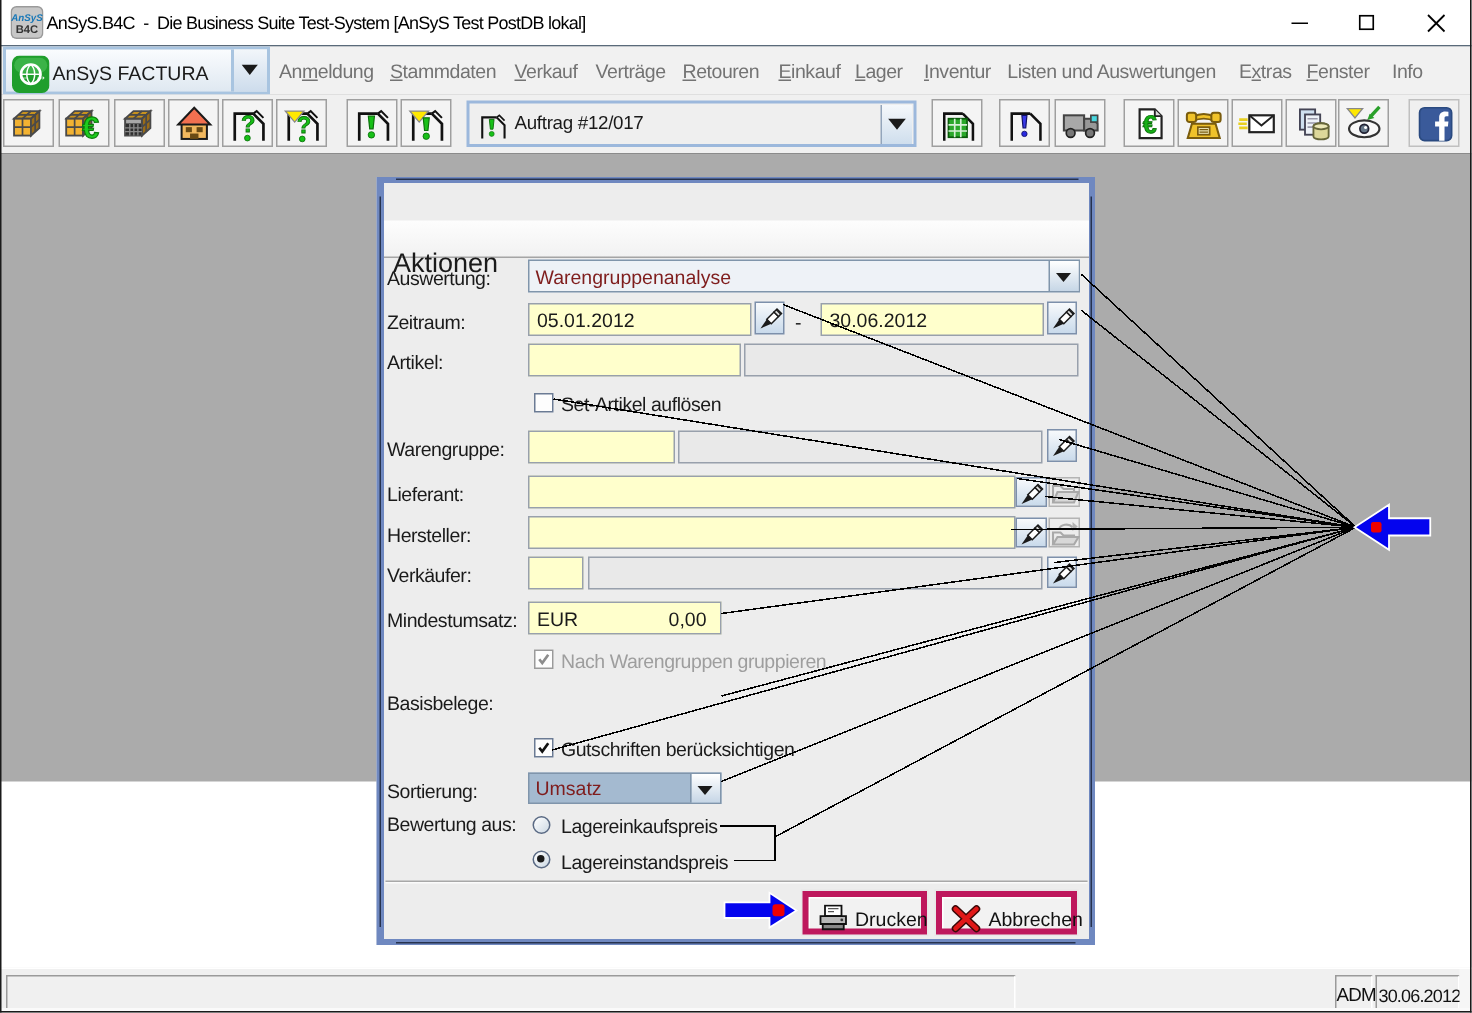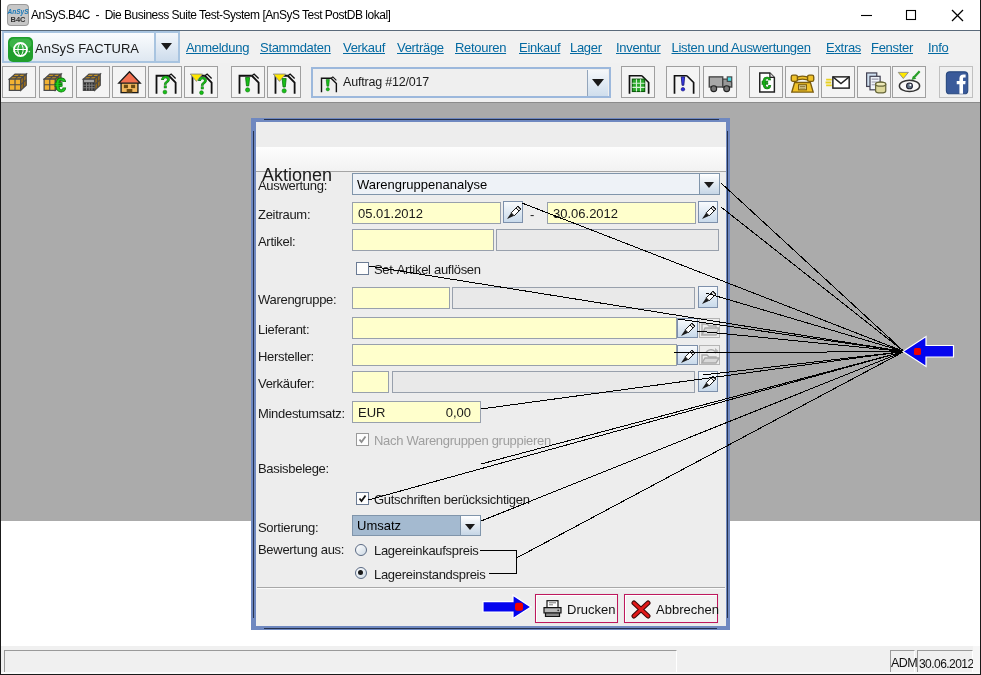--- a/index.html
+++ b/index.html
@@ -7,21 +7,21 @@
 #page{position:relative;width:981px;height:521px;background:#ababab;}
 .abs{position:absolute;}
 
 #titlebar{left:0;top:0;width:981px;height:31px;background:#ffffff;border-bottom:1px solid #5a6a7a;box-sizing:border-box;}
 #apptitle{left:31px;top:8px;font-size:12px;letter-spacing:-0.5px;color:#000;}
 
 #menurow{left:0;top:31px;width:981px;height:32px;background:#f1f1f1;}
 #facturabox{left:2px;top:0px;width:178px;height:32px;background:linear-gradient(#fafcfe,#dfe8f1);border:2px solid #a8c4e0;box-sizing:border-box;}
 #facturatext{left:31px;top:8px;font-size:13px;color:#1a1a1a;}
 #facturaarrow{right:0px;top:0px;width:24px;height:28px;background:linear-gradient(#f2f6fa,#cddcec);border-left:2px solid #a8c4e0;box-sizing:border-box;}
-.menuitem{top:9px;font-size:13px;letter-spacing:-0.3px;color:#0369a1;text-decoration:underline;}
+.menuitem{top:9px;font-size:13px;letter-spacing:-0.3px;color:#737373;}
 
 #toolbar{left:0;top:63px;width:981px;height:40px;background:#f0f0f0;border-bottom:1px solid #8b8b8b;box-sizing:border-box;}
 .tbtn{top:3px;width:34px;height:32px;background:#f4f4f4;border:1px solid #9f9f9f;box-sizing:border-box;}
 .tbtn svg{position:absolute;left:3px;top:2px;width:27px;height:27px;}
 #tbcombo{left:311px;top:4px;width:300px;height:31px;background:#efefef;border:2px solid #9cb8dc;box-sizing:border-box;}
 #tbcombotext{left:30px;top:6px;font-size:12.5px;letter-spacing:-0.2px;color:#1a1a1a;}
 #tbcomboarrow{right:1px;top:1px;width:21px;height:26px;background:linear-gradient(#f5f8fb,#cfdeed);border-left:1px solid #93a5bb;box-sizing:border-box;}
 
 #statusbar{left:0;top:645px;width:981px;height:30px;background:#f0f0f0;border-top:1px solid #ffffff;box-sizing:border-box;}
 .sunken{border-top:1px solid #9a9a9a;border-left:1px solid #9a9a9a;border-bottom:1px solid #ffffff;border-right:1px solid #ffffff;box-sizing:border-box;background:#f0f0f0;}
@@ -29,30 +29,30 @@
 #dialog{left:251px;top:118px;width:479px;height:512px;background:#ededed;border:4px solid #6f88c0;border-left-width:5px;box-sizing:border-box;}
 #dtitle{left:0px;top:0px;width:470px;height:25px;background:linear-gradient(#fdfefe, #c3d4e8);border-bottom:1px solid #8096b5;box-sizing:border-box;}
 #dtitletext{left:32px;top:4px;font-weight:bold;font-size:13px;letter-spacing:-0.45px;color:#111;}
 #dmenubar{left:0px;top:25px;width:470px;height:25px;background:linear-gradient(#fdfdfd,#f2f2f2);border-bottom:1px solid #a5a5a5;box-sizing:border-box;}
 #dmenutext{left:6px;top:5px;font-size:18px;color:#1a1a1a;margin-top:13px;}
 .dbtn{top:4px;width:16px;height:16px;box-sizing:border-box;}
 .label{font-size:13px;letter-spacing:-0.3px;color:#1a1a1a;white-space:nowrap;}
 .yfield{background:#ffffcc;border:1px solid #98a0ac;box-sizing:border-box;font-size:13px;color:#1a1a1a;}
 .gfield{background:#e9e9e9;border:1px solid #98a0ac;box-sizing:border-box;}
 .combo{border:1px solid #8095ab;box-sizing:border-box;background:#eef2f7;}
-.combotext{position:absolute;left:4px;top:3px;font-size:13px;color:#000000;}
+.combotext{position:absolute;left:4px;top:3px;font-size:13px;color:#7f1d1d;}
 .comboarrow{position:absolute;right:0;top:0;width:20px;height:100%;background:linear-gradient(#ffffff,#c6d6e6);border-left:1px solid #8095ab;box-sizing:border-box;}
 .comboarrow:after{content:"";position:absolute;left:4px;top:8px;width:0;height:0;border-left:5px solid transparent;border-right:5px solid transparent;border-top:6px solid #1a1a1a;}
 .sbtn{background:linear-gradient(#f8fafc,#c9daeb);border:1px solid #7d90ab;box-sizing:border-box;}
 .dsbtn{background:#ececec;border:1px solid #b4b4b4;box-sizing:border-box;}
 .cb{width:13px;height:13px;background:#fdfdfd;border:1px solid #6b7b94;box-sizing:border-box;}
 .cbtext{font-size:13px;letter-spacing:-0.3px;color:#1a1a1a;}
 .radio{width:12px;height:12px;border-radius:50%;background:linear-gradient(135deg,#ffffff,#cdd9e4);border:1.5px solid #5a6a84;box-sizing:border-box;}
 .radiosel:after{content:"";position:absolute;left:2px;top:2px;width:5px;height:5px;border-radius:50%;background:#1a1a1a;}
-.push{background:#f2f2f2;border:1px solid #be185d;box-shadow:inset 1px 1px 0 #ffffff, 0 0 0 1px #e8e8e8;box-sizing:border-box;}
+.push{background:#f2f2f2;border:4px solid #be185d;box-shadow:inset 1px 1px 0 #ffffff, 0 0 0 1px #e8e8e8;box-sizing:border-box;}
 .pushtext{font-size:13px;color:#111;}
 #overlay{left:0;top:0;z-index:60;pointer-events:none;}
 </style>
 </head>
 <body>
 <div id="page">
   <div class="abs" id="titlebar"></div>
   <svg class="abs" style="left:7px;top:4px" width="22" height="22" viewBox="0 0 22 22">
     <rect x="0" y="0" width="22" height="22" rx="4" fill="#9a9a9a"></rect>
     <rect x="1" y="1" width="20" height="20" rx="3" fill="#c7c7c7"></rect>

